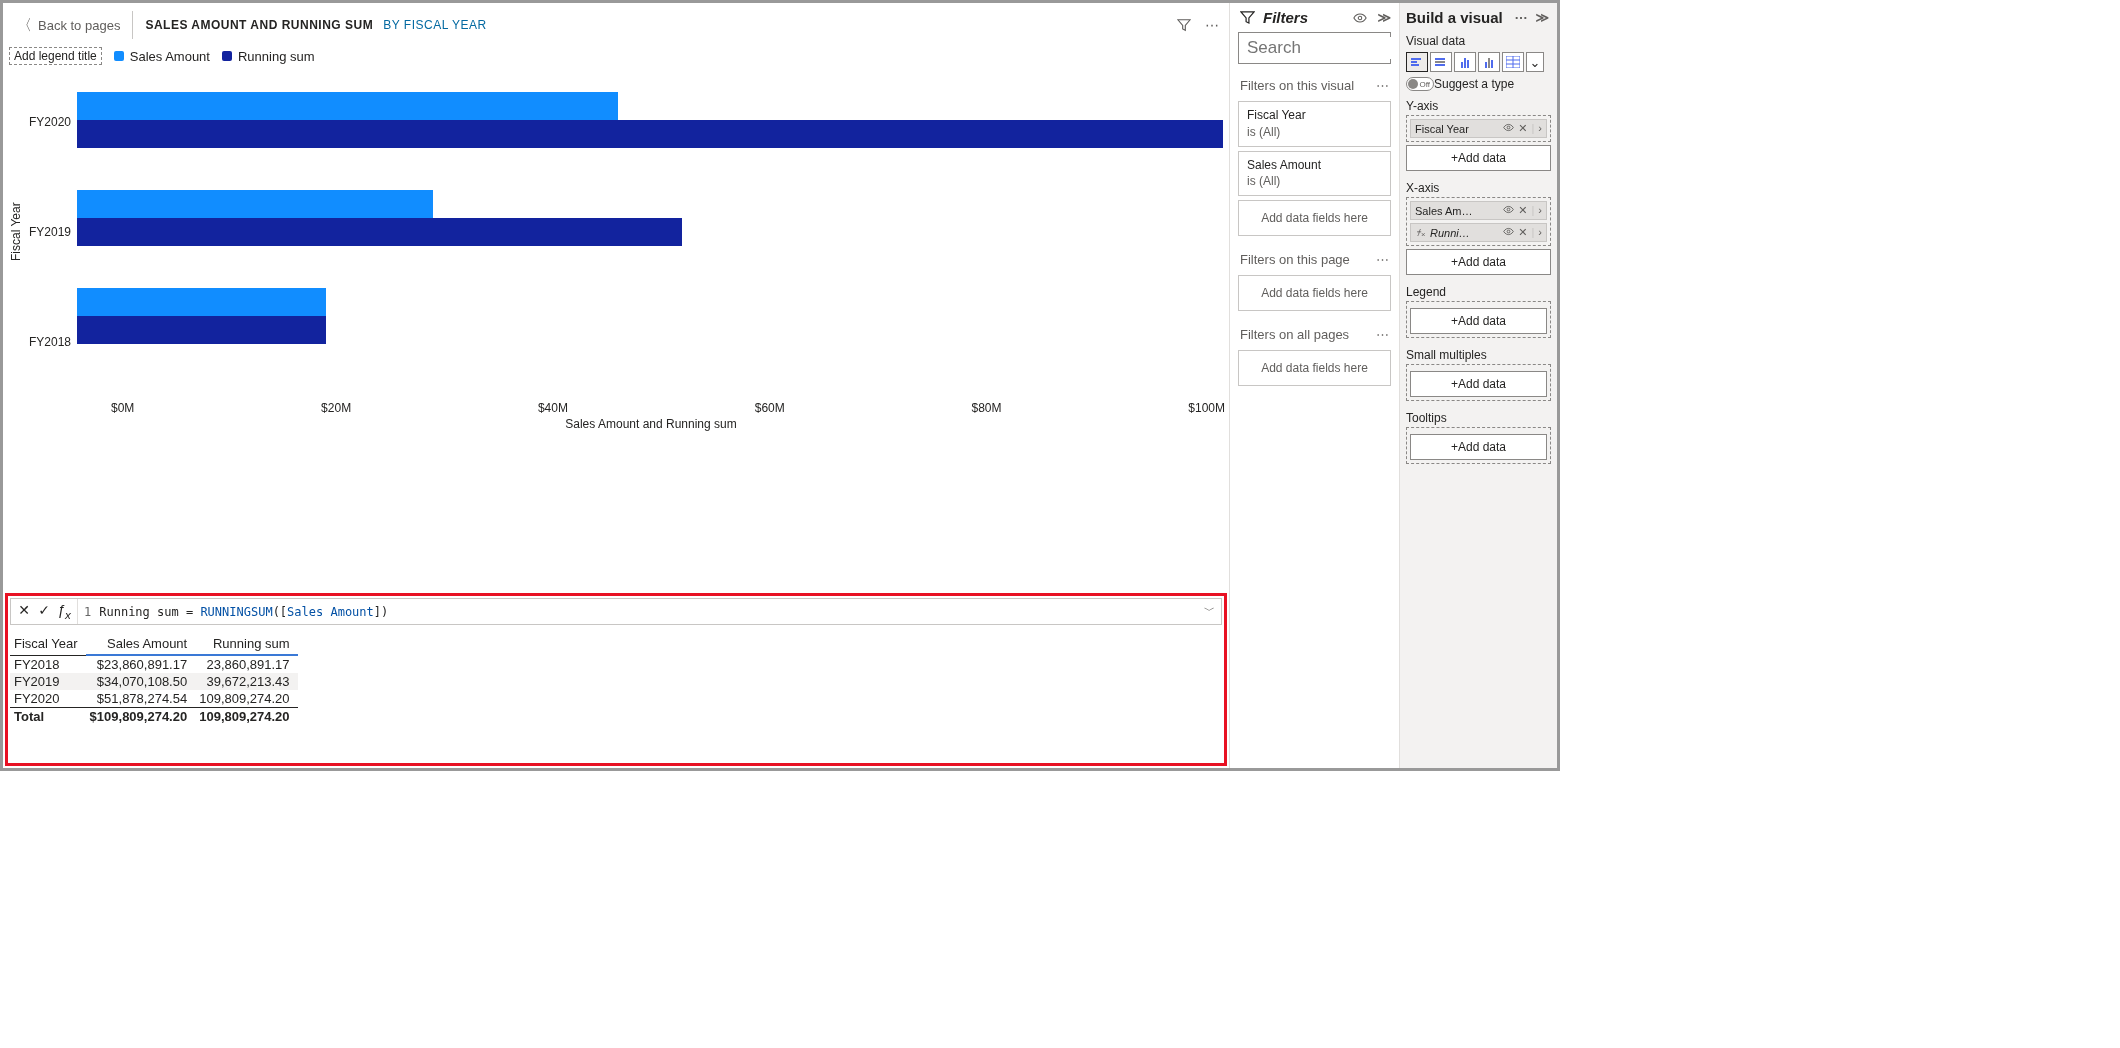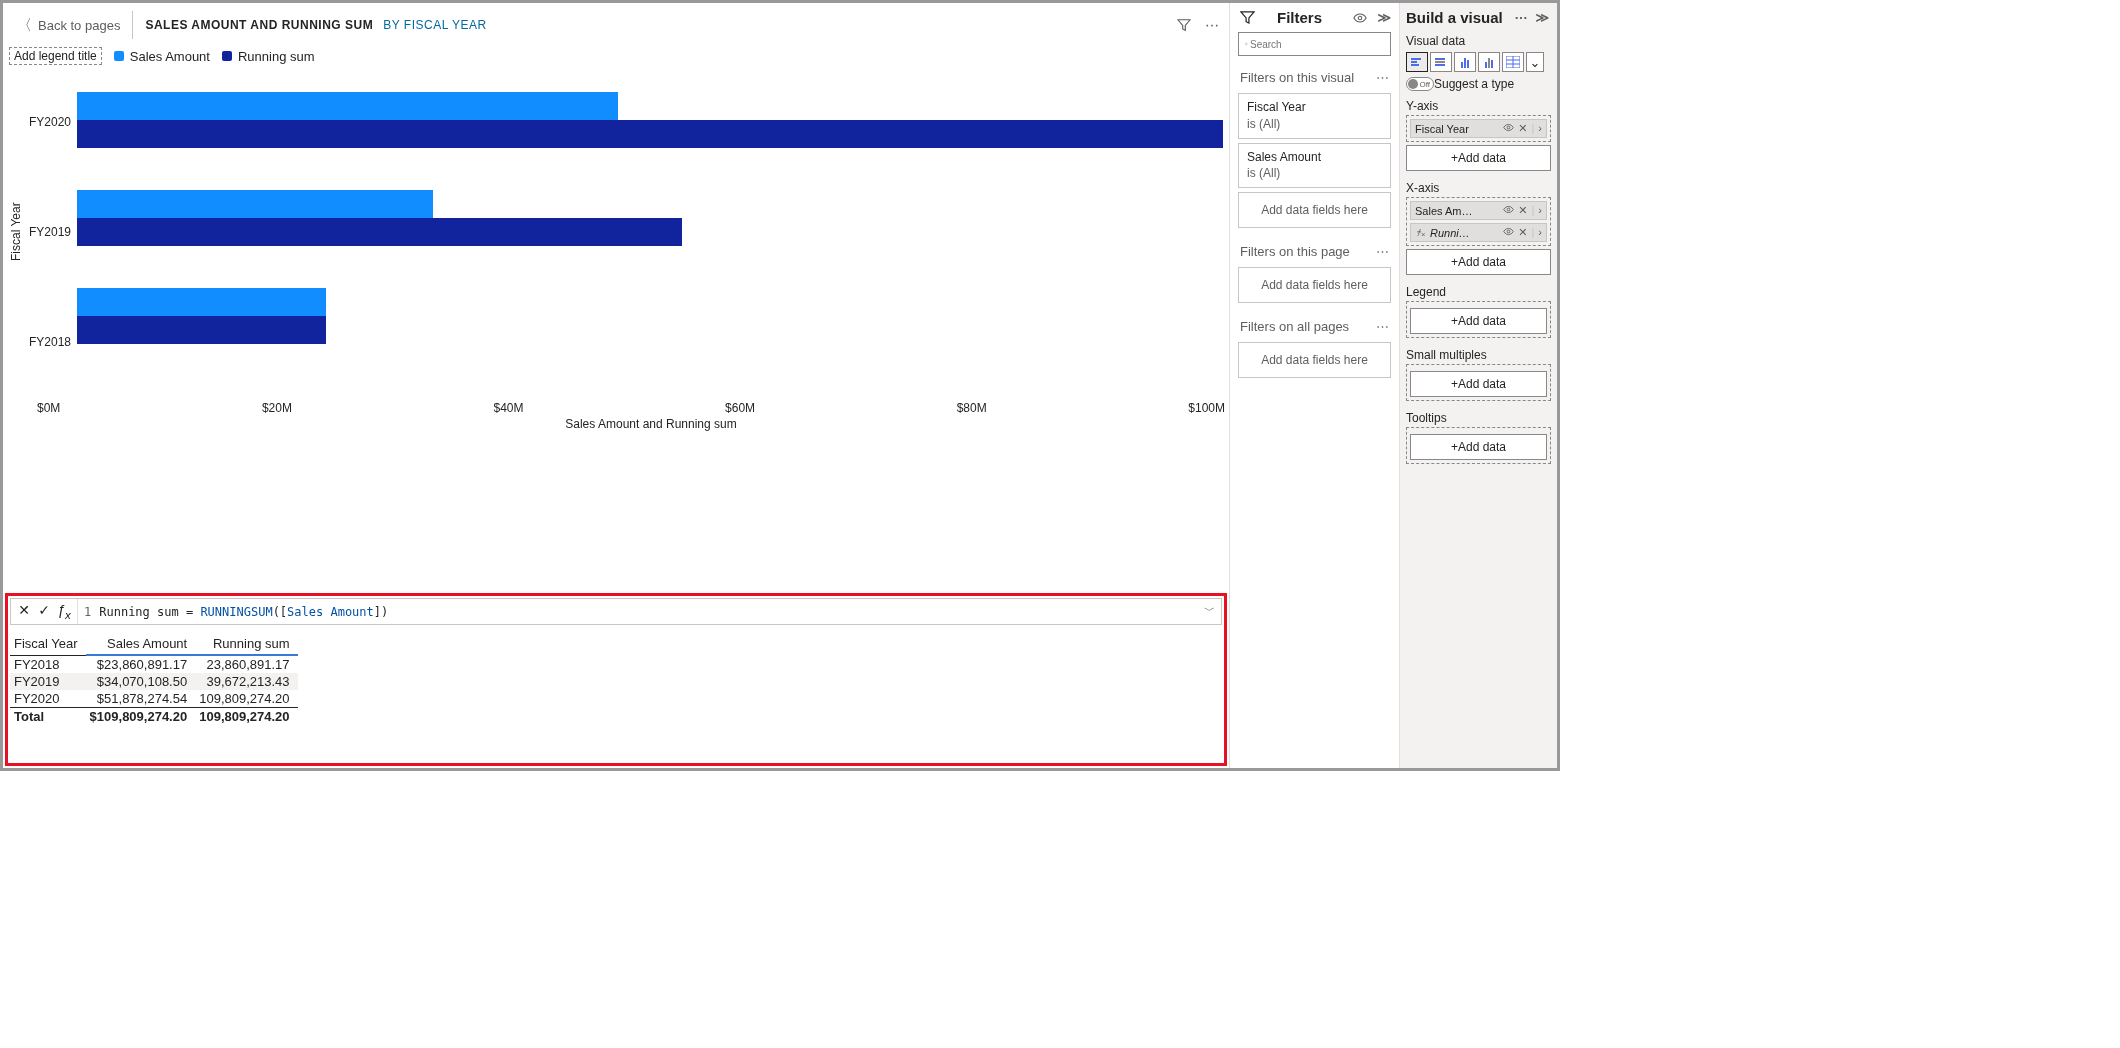--- a/index.html
+++ b/index.html
@@ -65,21 +65,21 @@
   .data-table th:nth-child(2){ border-bottom:2px solid #3a79d6;}
   .data-table th:nth-child(3){ border-bottom:2px solid #3a79d6;}
   .data-table tr.alt td { background:#f3f2f1; }
   .data-table tr.total td { font-weight:700; border-top:1px solid #252423; }
 
   
   .pane-header { display:flex; align-items:center; padding:6px 8px 6px 10px; font-size:15px; font-weight:600;}
   .pane-header .hdr-icons { margin-left:auto; display:flex; gap:10px; color:#605e5c; font-size:13px;}
   .pane-header .hdr-icons span{cursor:pointer;}
   .search-box { margin:0 8px 10px 8px; border:1px solid #8a8886; display:flex; align-items:center; padding:4px 6px; background:#fff;}
-  .search-box input { border:none; outline:none; flex:1; font-size:10px; color:#605e5c;}
+  .search-box input { border:none; outline:none; flex:1; font-size:17px; color:#605e5c;}
   .fsec-title { display:flex; align-items:center; color:#605e5c; font-size:13px; padding:4px 10px;}
   .fsec-title .more { margin-left:auto; cursor:pointer;}
   .filter-card { margin:4px 8px; border:1px solid #c8c6c4; background:#fff; padding:5px 8px; font-size:12px; line-height:1.4;}
   .filter-drop { margin:4px 8px 12px 8px; border:1px solid #c8c6c4; background:#fff; padding:10px 8px; font-size:12px; color:#605e5c; text-align:center;}
 
   
   .build-col .pane-header { padding-left:6px;}
   .build-col .more3 { margin-left:auto; display:flex; gap:8px; color:#605e5c; font-size:13px;}
   .section-label { font-size:12px; color:#252423; padding:2px 6px;}
   .vis-row { display:flex; gap:2px; padding:2px 6px;}
@@ -152,21 +152,21 @@
             <div class="group">
               <div class="bar light" style="width: 30.9728%;"></div>
               <div class="bar dark" style="width: 52.6645%;"></div>
             </div>
             <div class="group">
               <div class="bar light" style="width: 21.6917%;"></div>
               <div class="bar dark" style="width: 21.6917%;"></div>
             </div>
           </div>
       </div>
-      <div class="x-axis" id="xaxis" style="margin-left:30px;">
+      <div class="x-axis" id="xaxis" style="margin-left:104px;">
           <span>$0M</span>
           <span>$20M</span>
           <span>$40M</span>
           <span>$60M</span>
           <span>$80M</span>
           <span>$100M</span>
         </div>
       <div class="x-title" style="margin-left:70px;">Sales Amount and Running sum</div>
     </div>
 
@@ -216,21 +216,21 @@
     </div>
   </div>
 
   <div class="filters-col">
     <div class="pane-header">
       <span class="funnel-icon">
         <svg width="15" height="15" viewBox="0 0 16 16" fill="none" stroke="#252423" stroke-width="1.3">
             <path d="M1 2h14l-5.5 6.5V14l-3-1.5V8.5z"></path>
           </svg>
       </span>
-      <span style="margin-left:22px;">Filters</span>
+      <span style="margin-left:8px;font-style:italic;">Filters</span>
       <div class="hdr-icons">
         <span class="eye-open">
           <svg width="14" height="14" viewBox="0 0 16 16" fill="none" stroke="#605e5c" stroke-width="1.2">
               <path d="M1 8s2.5-4.5 7-4.5S15 8 15 8s-2.5 4.5-7 4.5S1 8 1 8z"></path>
               <circle cx="8" cy="8" r="2"></circle>
             </svg>
         </span>
         <span class="dchevron">≫</span>
       </div>
     </div>

